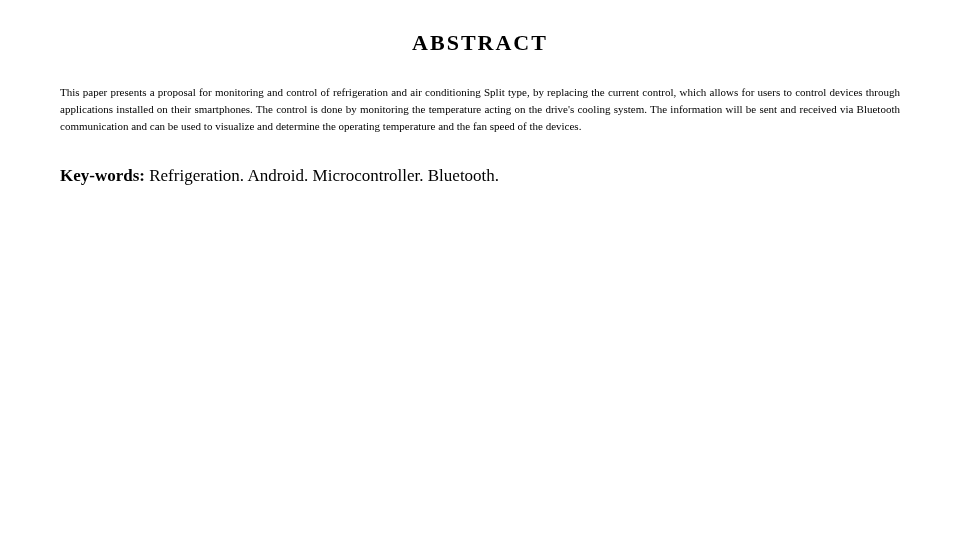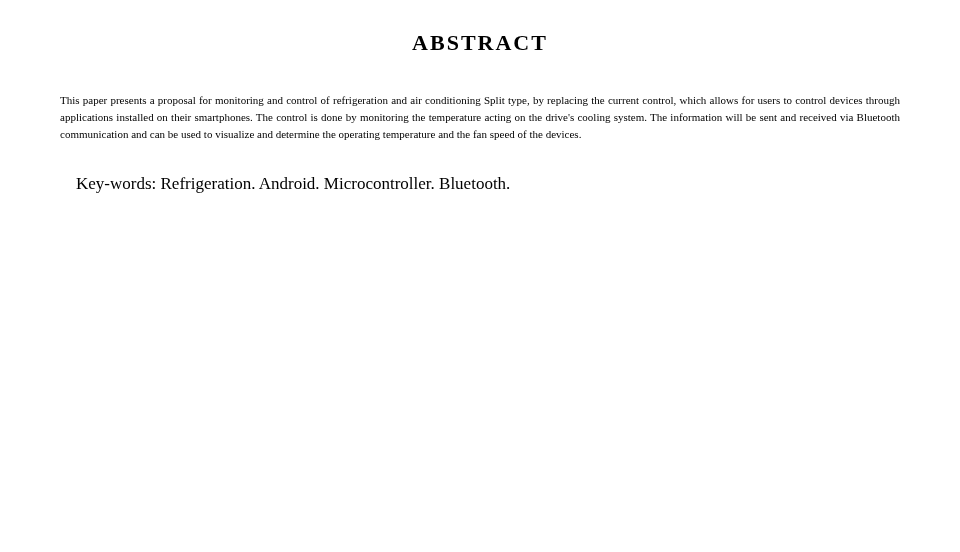--- a/index.html
+++ b/index.html
@@ -17,42 +17,41 @@
       display: flex;
       flex-direction: column;
       align-items: center;
       padding: 30px 60px 30px 60px;
     }
 
     .abstract-title {
       font-size: 22px;
       font-weight: bold;
       letter-spacing: 2px;
-      margin-bottom: 36px;
+      margin-bottom: 28px;
       text-align: left;
     }
 
     .abstract-body {
       font-size: 11px;
       line-height: 1.55;
       text-align: justify;
       width: 100%;
       margin-bottom: 28px;
     }
 
     .keywords {
       font-size: 17px;
       line-height: 1.55;
       text-align: left;
       width: 100%;
     }
 
     .keywords-label {
-      font-weight: normal;
-      margin-left: 16px;
+      font-weight: bold;
     }
   </style>
 </head>
 <body>
 
 <h1 class="abstract-title">ABSTRACT</h1>
 
 <p class="abstract-body">This paper presents a proposal for monitoring and control of refrigeration and air conditioning Split type, by replacing the current control, which allows for users to control devices through applications installed on their smartphones. The control is done by monitoring the temperature acting on the drive's cooling system. The information will be sent and received via Bluetooth communication and can be used to visualize and determine the operating temperature and the fan speed of the devices.</p>
 
 <p class="keywords">

